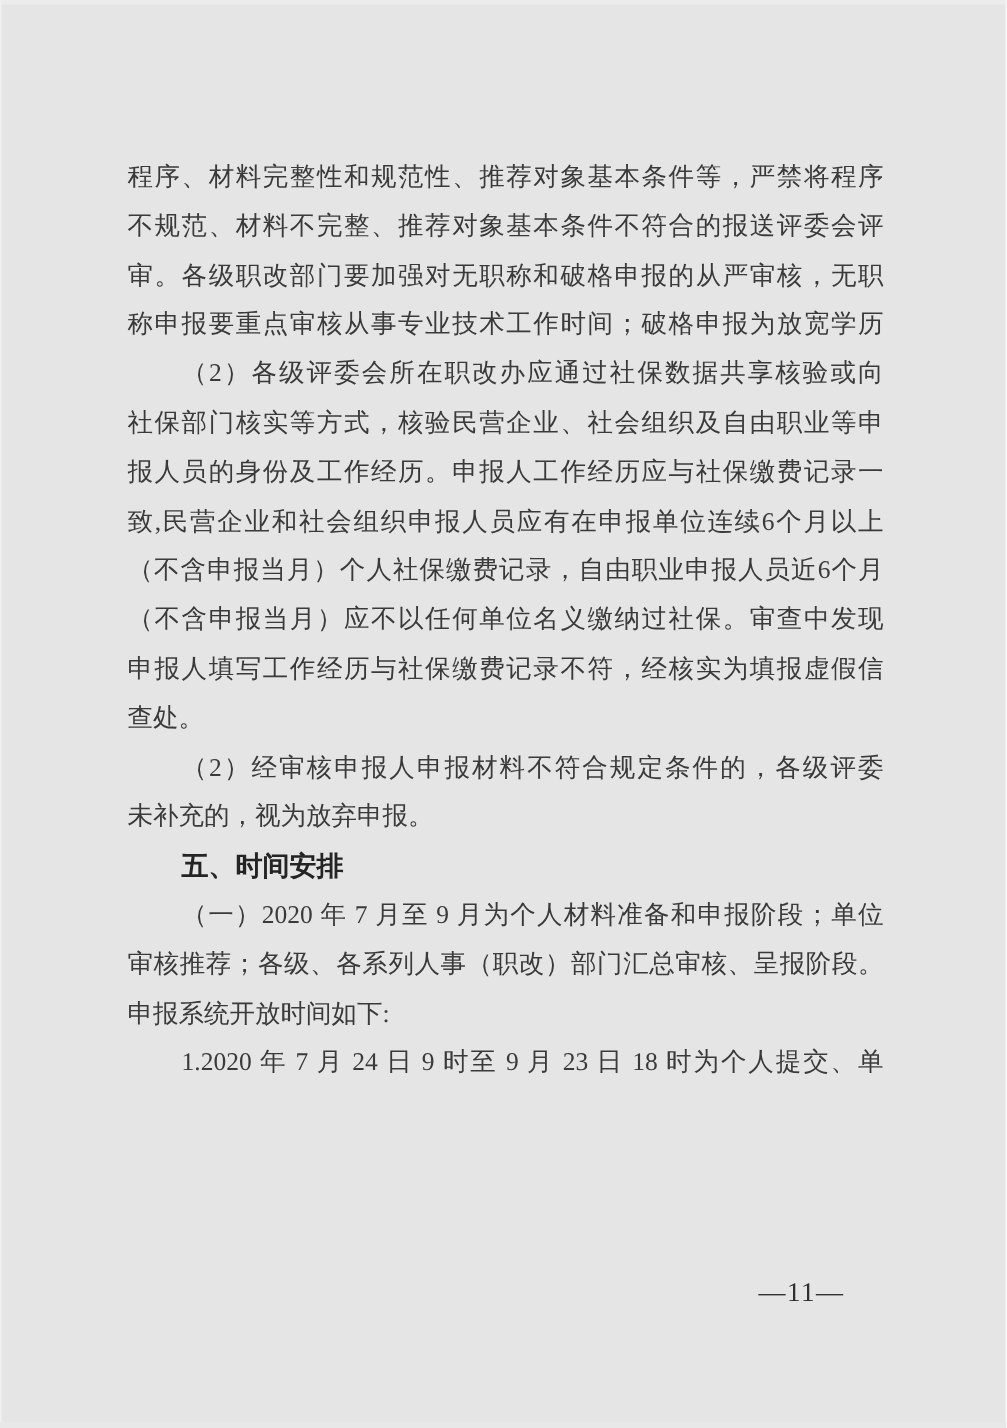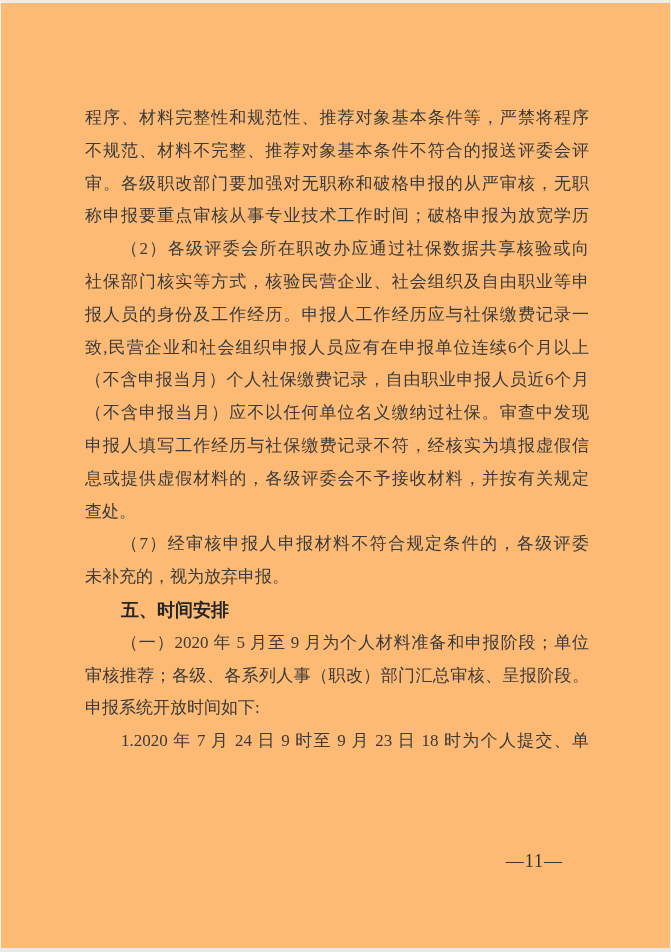--- a/index.html
+++ b/index.html
@@ -4,21 +4,21 @@
 <style>
   html, body {
     margin: 0;
     padding: 0;
     background: #ffffff;
   }
   .page {
     position: relative;
     width: 671px;
     height: 952px;
-    background: #fdba74;
+    background: #e5e5e5;
     overflow: hidden;
     font-family: "Liberation Serif", serif;
     box-sizing: border-box;
   }
   .scan-edge {
     position: absolute;
     left: 0;
     right: 0;
     background: #ececec;
   }
@@ -86,26 +86,25 @@
       <div class="line">不规范、材料不完整、推荐对象基本条件不符合的报送评委会评</div>
       <div class="line">审。各级职改部门要加强对无职称和破格申报的从严审核，无职</div>
       <div class="line">称申报要重点审核从事专业技术工作时间；破格申报为放宽学历</div>
       <div class="line indent">（2）各级评委会所在职改办应通过社保数据共享核验或向</div>
       <div class="line">社保部门核实等方式，核验民营企业、社会组织及自由职业等申</div>
       <div class="line">报人员的身份及工作经历。申报人工作经历应与社保缴费记录一</div>
       <div class="line">致,民营企业和社会组织申报人员应有在申报单位连续6个月以上</div>
       <div class="line">（不含申报当月）个人社保缴费记录，自由职业申报人员近6个月</div>
       <div class="line">（不含申报当月）应不以任何单位名义缴纳过社保。审查中发现</div>
       <div class="line">申报人填写工作经历与社保缴费记录不符，经核实为填报虚假信</div>
-      <div class="line">息或提供虚假材料的，各级评委会不予接收材料，并按有关规定</div>
       <div class="line end">查处。</div>
-      <div class="line indent">（7）经审核申报人申报材料不符合规定条件的，各级评委</div>
+      <div class="line indent">（2）经审核申报人申报材料不符合规定条件的，各级评委</div>
       <div class="line end">未补充的，视为放弃申报。</div>
       <div class="line indent bold end">五、时间安排</div>
-      <div class="line indent">（一）2020 年 5 月至 9 月为个人材料准备和申报阶段；单位</div>
+      <div class="line indent">（一）2020 年 7 月至 9 月为个人材料准备和申报阶段；单位</div>
       <div class="line">审核推荐；各级、各系列人事（职改）部门汇总审核、呈报阶段。</div>
       <div class="line end">申报系统开放时间如下:</div>
       <div class="line indent">1.2020 年 7 月 24 日 9 时至 9 月 23 日 18 时为个人提交、单</div>
     </div>
 
   <div class="page-number">—11—</div>
 
   <div class="scan-edge bottom"></div>
 </div>
 

